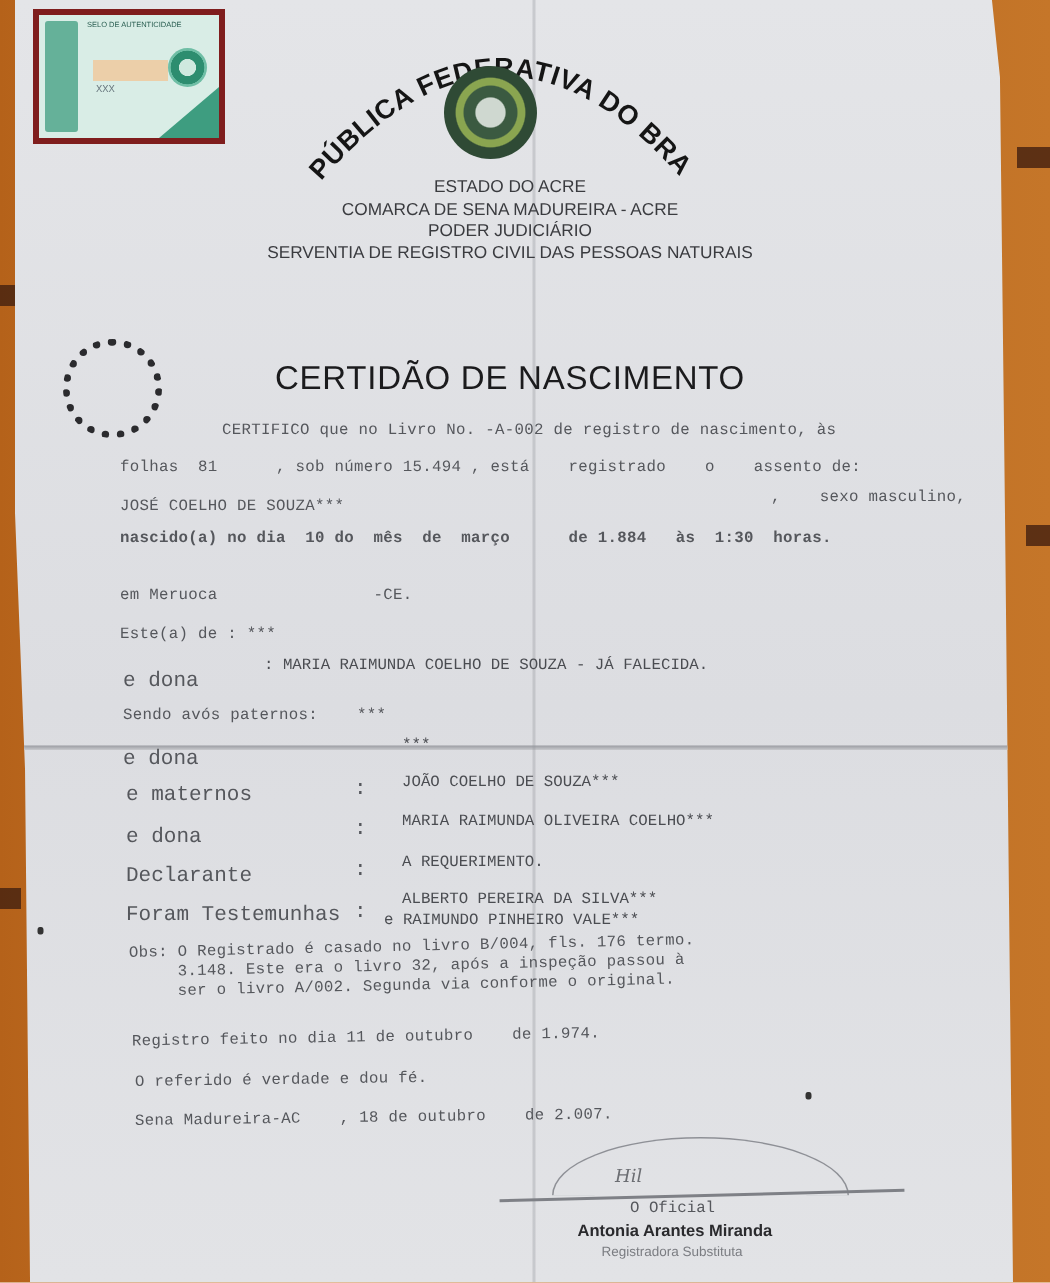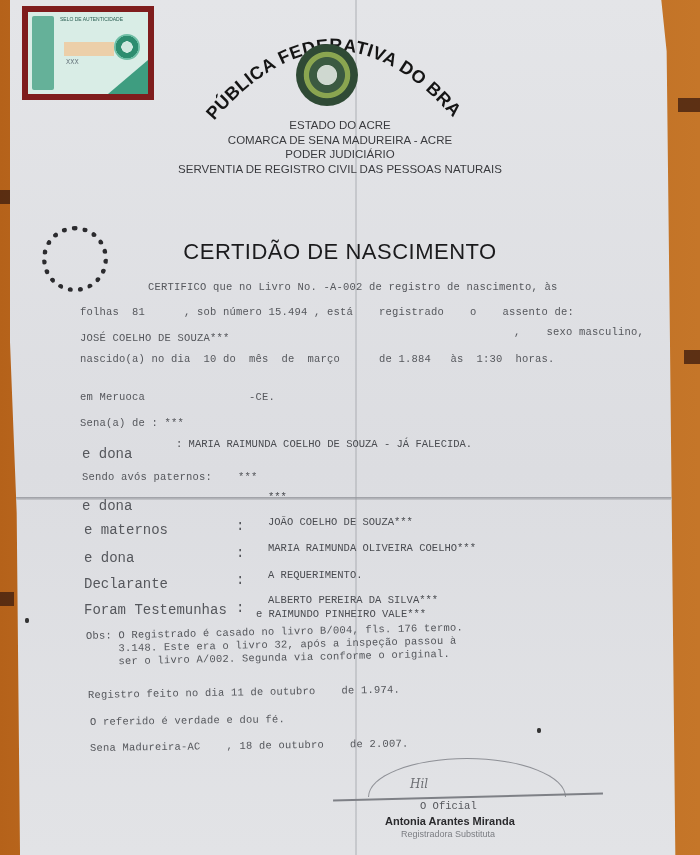--- a/index.html
+++ b/index.html
@@ -13,21 +13,21 @@
     position:absolute; left:10px; top:0; width:668px; height:855px;
     background: linear-gradient(180deg, #e4e5e8 0%, #dcdde1 55%, #e2e3e6 100%);
     clip-path: polygon(0 0, 97.5% 0, 98.3% 6%, 98.8% 40%, 99.6% 100%, 1.5% 100%, 1% 60%, 0 40%);
   }
   .fold { position:absolute; left:0; right:0; top:497px; height:3px;
     background: linear-gradient(180deg, #9a9ca2, #c8c9cd); }
   .vfold { position:absolute; top:0; bottom:0; left:345px; width:2px; background: rgba(150,152,158,.35); }
 
   .stamp {
     position:absolute; left:22px; top:6px; width:120px; height:82px;
-    background:#d9ede6; border:6px solid #7f1d1d;
+    background:#d9ede6; border:4px solid #7f1d1d;
   }
   .stamp .tl { position:absolute; left:4px; top:4px; width:22px; height:74px; background:#3d9c7f; opacity:.75; border-radius:2px; }
   .stamp .sun { position:absolute; right:8px; top:22px; width:26px; height:26px; border-radius:50%;
     background: radial-gradient(circle, #cfe9df 30%, #2d8d6f 32%, #2d8d6f 60%, #6fbea5 62%); }
   .stamp .tri { position:absolute; right:0; bottom:0; width:0; height:0;
     border-left:40px solid transparent; border-bottom:34px solid #3e9d80; }
   .stamp .txt { position:absolute; left:32px; top:4px; font-family:"Liberation Sans",sans-serif; font-size:5px; color:#2b5f52; line-height:6px; width:80px; }
   .stamp .orange { position:absolute; left:36px; top:30px; width:50px; height:14px; background:#f0c79a; opacity:.8; }
   .stamp .num { position:absolute; left:38px; top:46px; font-size:7px; color:#6b7a80; }
 
@@ -94,23 +94,23 @@
   <div>SERVENTIA DE REGISTRO CIVIL DAS PESSOAS NATURAIS</div>
 </div>
 <div class="title">CERTIDÃO DE NASCIMENTO</div>
 
 <div class="seal"></div>
 
 <div class="line" style="left:148px;top:281px;">CERTIFICO que no Livro No. -A-002 de registro de nascimento, às</div>
 <div class="line" style="left:80px;top:306px;">folhas  81      , sob número 15.494 , está    registrado    o    assento de:</div>
 <div class="line" style="left:80px;top:332px;">JOSÉ COELHO DE SOUZA***</div>
 <div class="line" style="left:514px;top:326px;">,    sexo masculino,</div>
-<div class="line" style="left:80px;top:353px;">nascido(a) no dia  10 do  mês  de  março      de 1.884   às  1:30  horas.</div>
+<div class="line" style="left:80px;top:353px;font-weight:bold;">nascido(a) no dia  10 do  mês  de  março      de 1.884   às  1:30  horas.</div>
 <div class="line" style="left:80px;top:391px;">em Meruoca                -CE.</div>
-<div class="line" style="left:80px;top:417px;">Sena(a) de : ***</div>
+<div class="line" style="left:80px;top:417px;">Este(a) de : ***</div>
 <div class="lbl" style="left:82px;top:446px;">e dona</div>
 <div class="val" style="left:176px;top:438px;">: MARIA RAIMUNDA COELHO DE SOUZA - JÁ FALECIDA.</div>
 <div class="line" style="left:82px;top:471px;">Sendo avós paternos:    ***</div>
 <div class="lbl" style="left:82px;top:498px;">e dona</div>
 <div class="val" style="left:268px;top:491px;">***</div>
 
 <div class="lbl" style="left:84px;top:522px;">e maternos</div>
 <div class="lbl" style="left:236px;top:518px;">:</div>
 <div class="val" style="left:268px;top:516px;text-align:center;">JOÃO COELHO DE SOUZA***</div>
 

